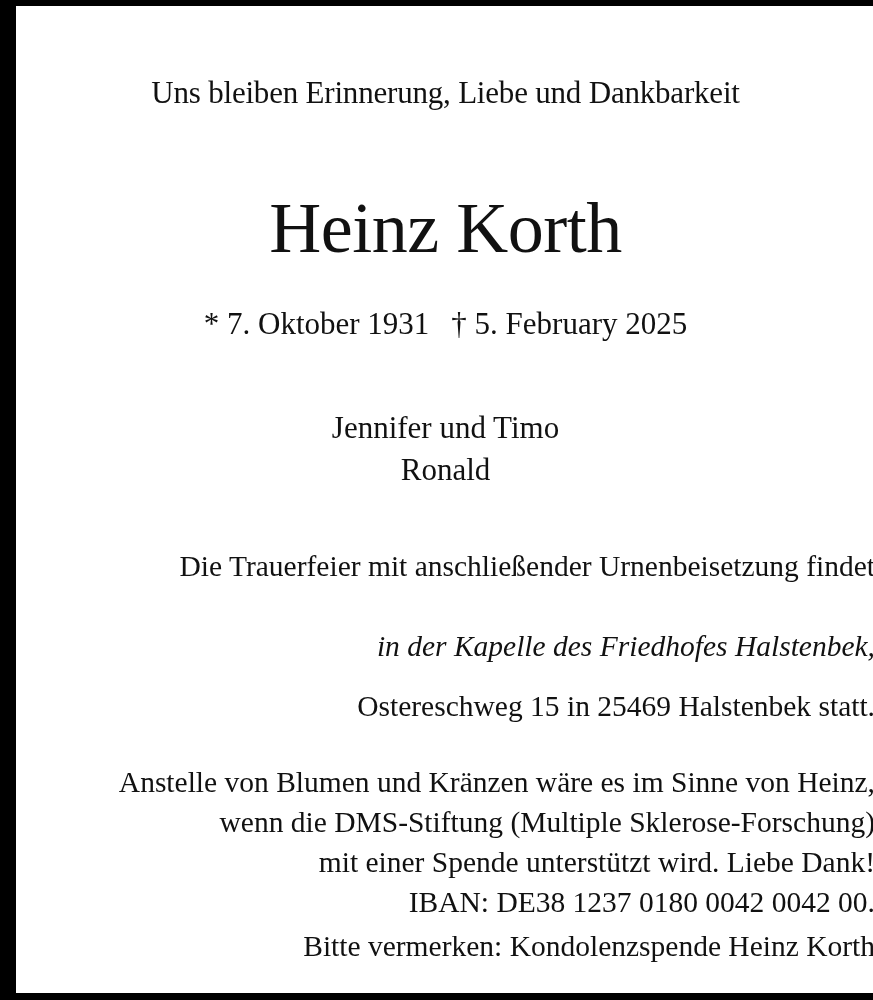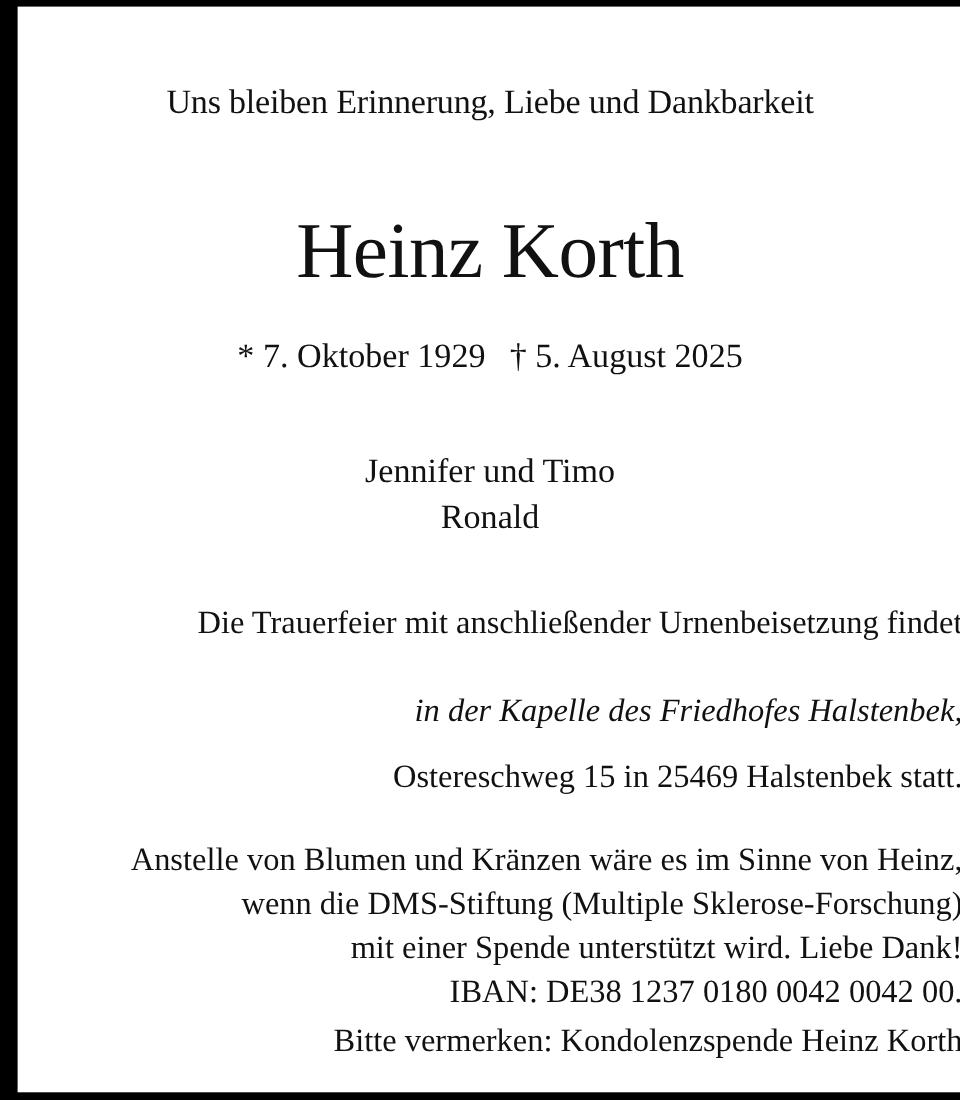--- a/index.html
+++ b/index.html
@@ -70,21 +70,21 @@
   </style>
 </head>
 <body>
 
 <div class="frame">
   <div class="line motto">Uns bleiben Erinnerung, Liebe und Dankbarkeit</div>
 
   <div class="line name">Heinz Korth</div>
 
   <div class="line dates">
-    <span>* 7. Oktober 1929</span><span class="gap"></span><span>† 5. August 2025</span>
+    <span>* 7. Oktober 1931</span><span class="gap"></span><span>† 5. February 2025</span>
   </div>
 
   <div class="line family f1">Jennifer und Timo</div>
   <div class="line family f2">Ronald</div>
 
   <div class="line body-text c1">Die Trauerfeier mit anschließender Urnenbeisetzung findet</div>
   <div class="line body-text c3">in der Kapelle des Friedhofes Halstenbek,</div>
   <div class="line body-text c4">Ostereschweg 15 in 25469 Halstenbek statt.</div>
 
   <div class="line body-text d1">Anstelle von Blumen und Kränzen wäre es im Sinne von Heinz,</div>

